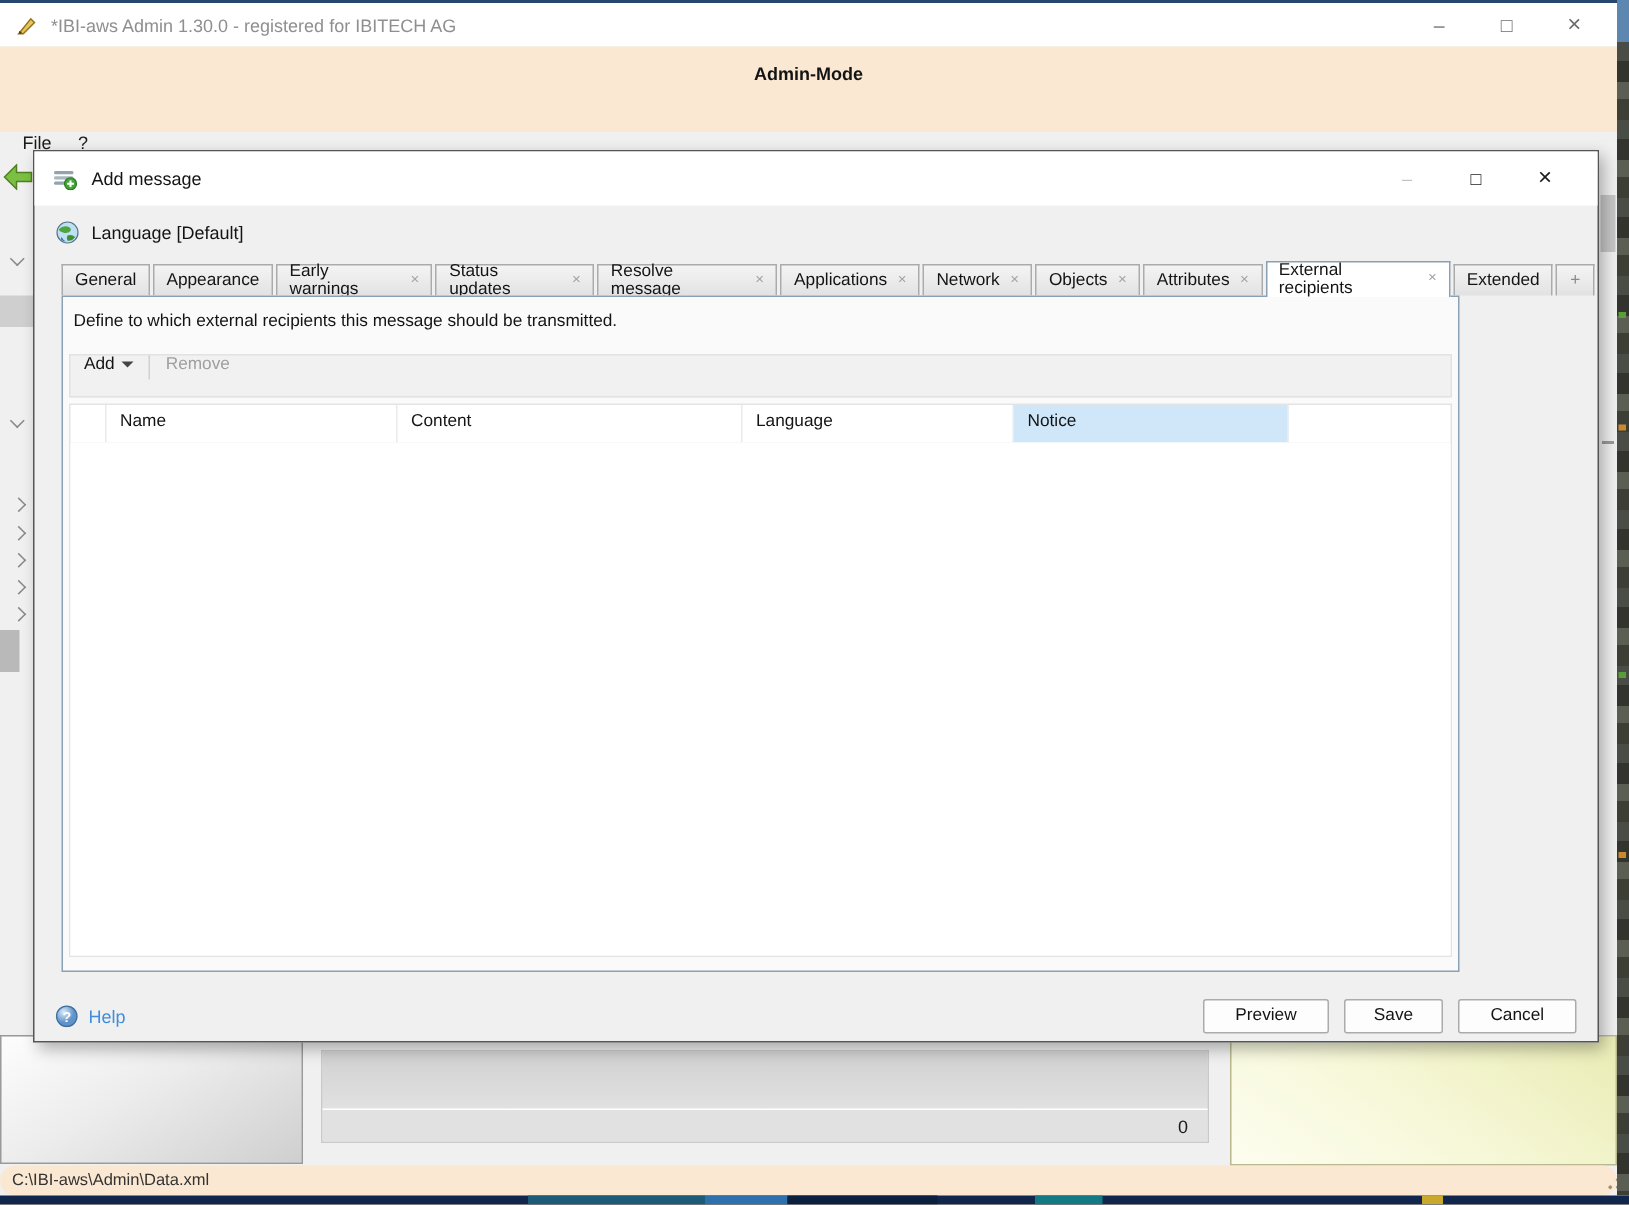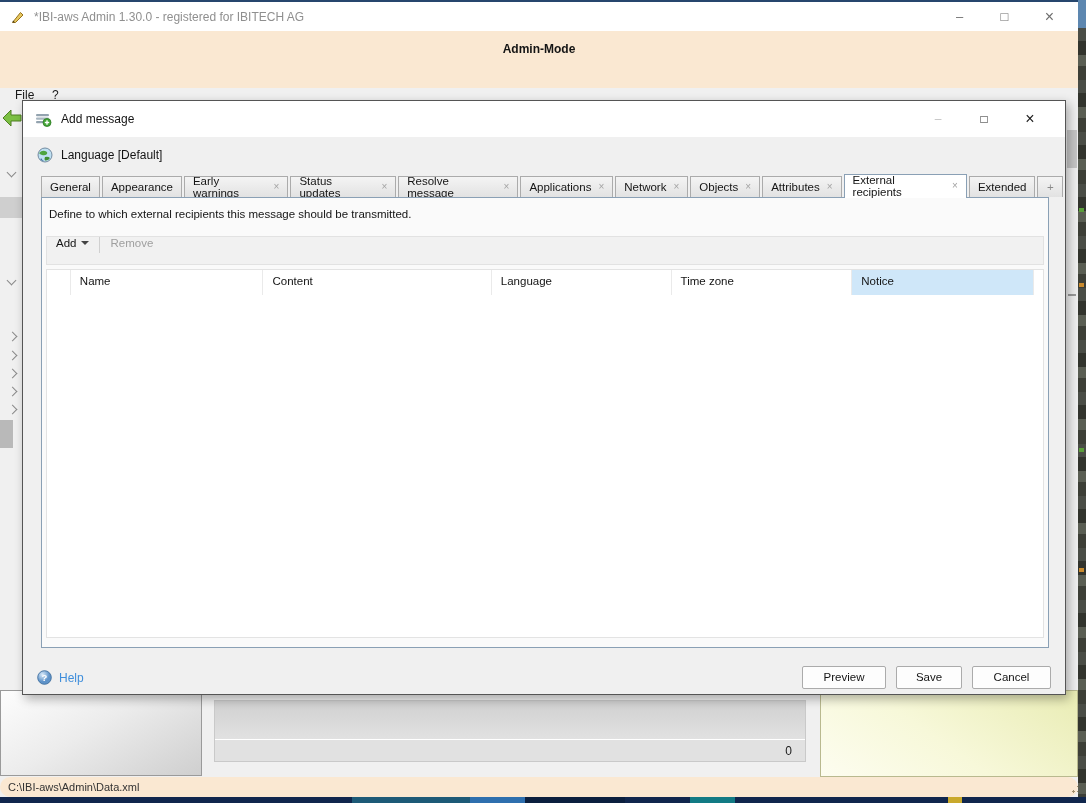--- a/index.html
+++ b/index.html
@@ -78,21 +78,21 @@
 
   .tabstrip{left:18px;top:72px;height:24px;display:flex;align-items:flex-end;}
   .tab{background:linear-gradient(#f4f4f4,#e2e2e2);border:1px solid #ababab;border-bottom:none;
        height:21px;box-sizing:border-box;display:flex;align-items:center;padding:0 8px;
        font-size:11.5px;color:#141414;margin-right:2px;}
   .tab .tab-x{color:#a3a3a3;font-size:10px;margin-left:7px;line-height:1;}
   .tab.active{background:#ffffff;border-color:#8aa0b5;height:24px;margin-bottom:-1px;z-index:3;position:relative;
               padding-bottom:1px;}
   .tab.plus{width:26px;justify-content:center;color:#8a8a8a;padding:0;}
 
-  .content{left:18px;top:96px;width:1008px;height:451px;background:#fafafa;border:1px solid #8aa0b5;
+  .content{left:18px;top:96px;width:932px;height:451px;background:#fafafa;border:1px solid #8aa0b5;
            box-sizing:border-box;z-index:1;}
   .desc{position:absolute;left:7px;top:10px;font-size:11.5px;color:#141414;}
 
   .toolbar{position:absolute;left:4px;right:4px;top:38px;height:29px;background:#f1f1f1;
            border:1px solid #e2e2e2;box-sizing:border-box;display:flex;align-items:flex-start;font-size:11.5px;}
   .tb-add{margin-left:9px;display:flex;align-items:center;gap:5px;color:#141414;}
   .caret{width:0;height:0;border-left:4px solid transparent;border-right:4px solid transparent;border-top:4px solid #444;}
   .tb-sep{width:1px;height:16px;background:#d0d0d0;margin:0 10px;}
   .tb-remove{color:#9f9f9f;}
 
@@ -277,21 +277,20 @@
         <span class="tb-sep"></span>
         <span class="tb-remove">Remove</span>
       </div>
 
       <div class="grid">
         <div class="thead">
           <div class="th c0"></div>
           <div class="th c1">Name</div>
           <div class="th c2">Content</div>
           <div class="th c3">Language</div>
-          <div class="th c4">Time zone</div>
           <div class="th c5">Notice</div>
           <div class="th cfill"></div>
         </div>
         <div class="tbody"></div>
       </div>
     </div>
 
     <div class="abs help-link">
       <span style="display:flex">
         <svg width="15" height="15" viewBox="0 0 15 15">

